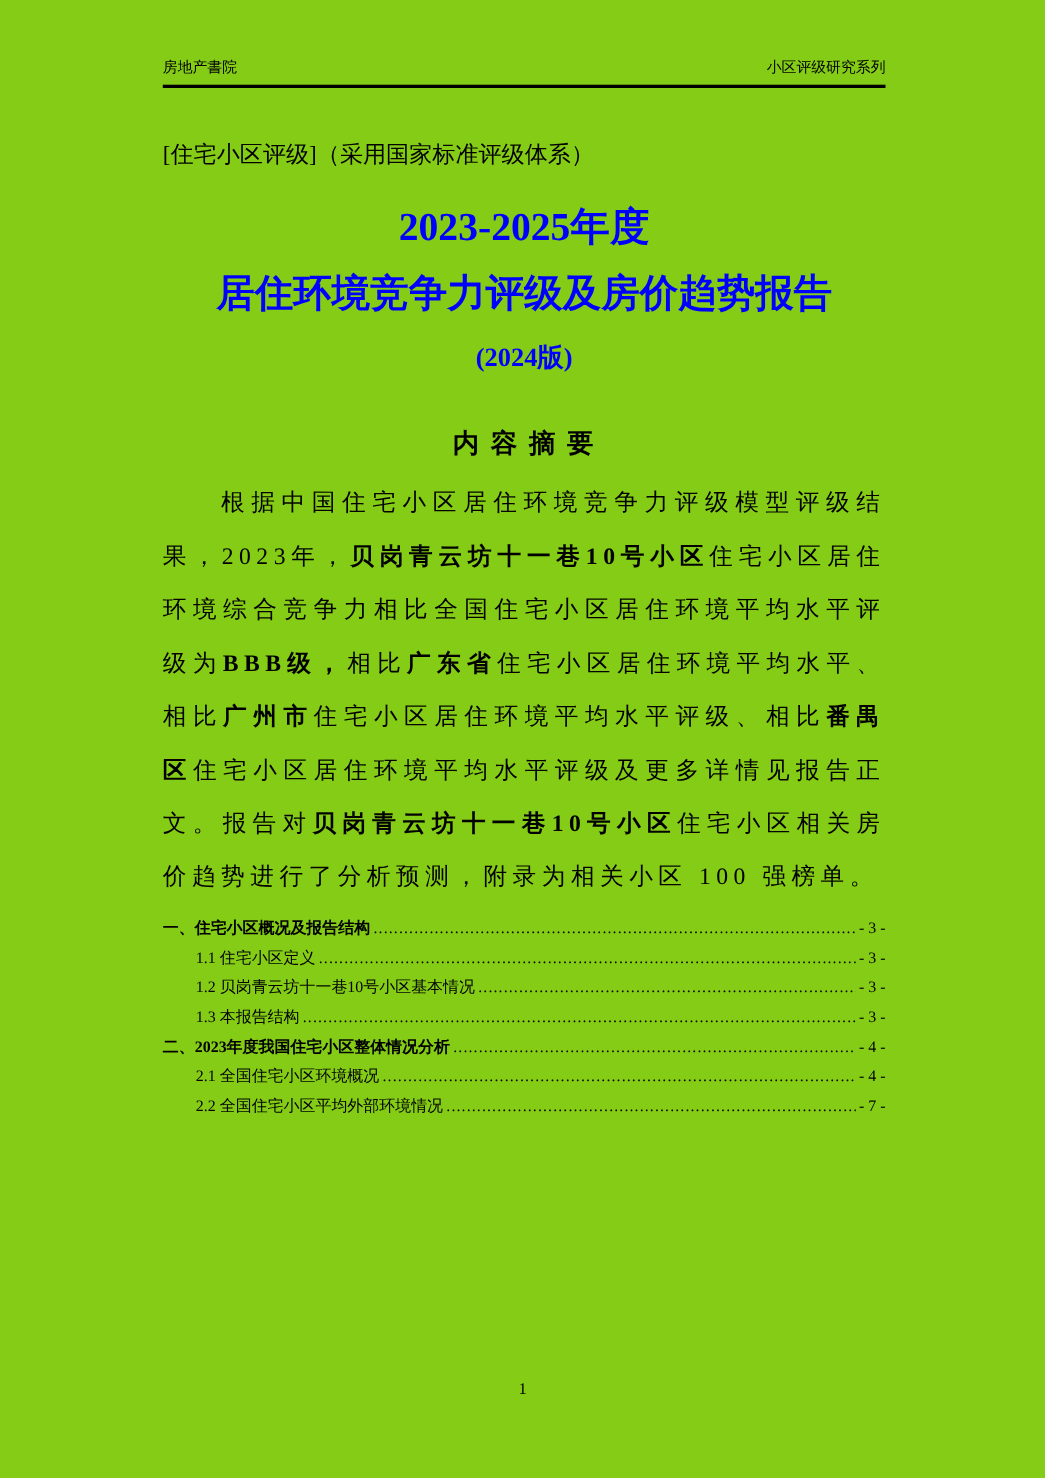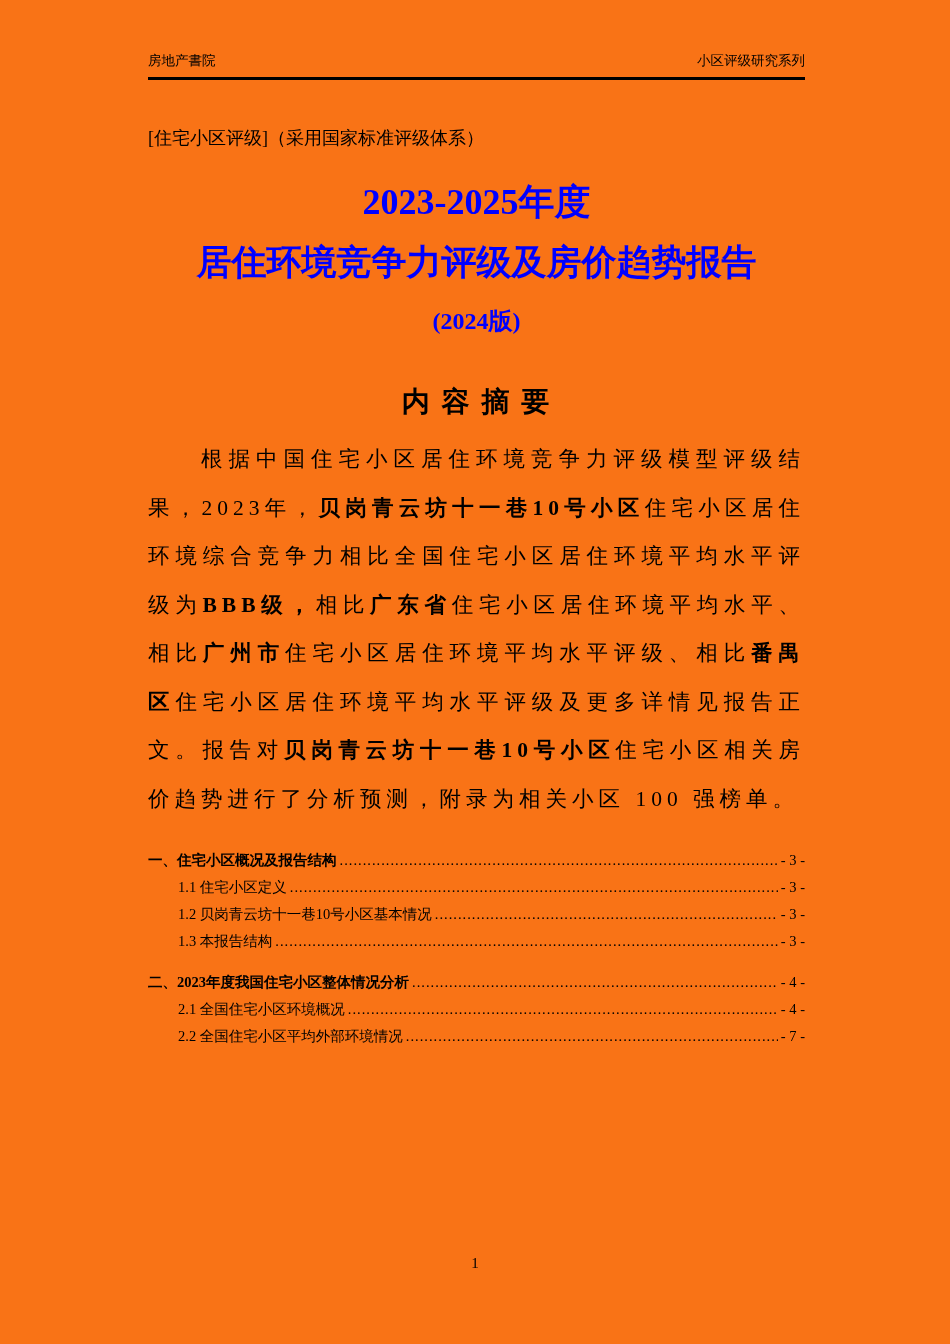--- a/index.html
+++ b/index.html
@@ -1,51 +1,51 @@
 <!DOCTYPE html>
 <html style="--title-color: #0000FF;"><head>
 <meta charset="utf-8">
 <style>
   :root { --title-color: #0000FF; }
   * { box-sizing: border-box; }
   html, body { margin: 0; padding: 0; background: #ffffff; }
   .page {
     width: 950px; height: 1344px; margin: 0 auto; position: relative;
-    background: #f97316; color: #000;
+    background: #84cc16; color: #000;
     padding: 52px 145px 0 148px;
     font-family: "Liberation Serif", "DejaVu Serif", serif;
     overflow: hidden;
   }
   .doc-header {
     display: flex; justify-content: space-between; align-items: flex-end;
     font-size: 13.5px; padding-bottom: 7px; border-bottom: 3px solid #000;
     font-family: "Liberation Sans", "DejaVu Sans", sans-serif;
   }
-  .bracket-line { margin-top: 46px; font-size: 18px; }
+  .bracket-line { margin-top: 46px; font-size: 21px; }
   .titles { margin-top: 22px; text-align: center; color: var(--title-color); font-weight: bold; }
   .title-main { font-size: 36px; line-height: 1.68; text-align: center; }
   .title-sub  { font-size: 35px; line-height: 1.68; margin-top: 2px; }
   .edition    { font-size: 24px; margin-top: 12px; }
   .abstract-heading {
-    text-align: center; font-size: 28px; font-weight: bold; margin-top: 46px;
+    text-align: center; font-size: 24px; font-weight: bold; margin-top: 46px;
     letter-spacing: 2px; font-family: "Liberation Sans", "DejaVu Sans", sans-serif;
   }
   .abstract {
     margin: 14px 0 0 0; font-size: 21.5px; line-height: 48.5px;
     letter-spacing: 5px; text-align: justify; text-indent: 53px;
   }
   .abstract .b { font-weight: bold; }
   .toc-heading {
     text-align: center; font-size: 23px; font-weight: bold; margin-top: 40px;
     letter-spacing: 2px; font-family: "Liberation Sans", "DejaVu Sans", sans-serif;
   }
   .toc { margin-top: 10px; font-size: 14.5px; }
   .toc-row { display: flex; align-items: baseline; line-height: 27px; }
   .toc-row.lvl2 { padding-left: 30px; }
-  .toc-row.lvl1 .toc-label { font-weight: bold; margin-top: 14px; }
+  .toc-row.lvl1 .toc-label { font-weight: bold; }
   .toc-label { white-space: nowrap; }
   .toc-dots { flex: 1; overflow: hidden; white-space: nowrap; margin: 0 3px; letter-spacing: 1px; }
   .toc-dots::after {
     content: "..........................................................................................................................................................................................";
   }
   .toc-page { white-space: nowrap; }
   .page-num {
     position: absolute; left: 0; right: 0; bottom: 72px;
     text-align: center; font-size: 15px;
   }

